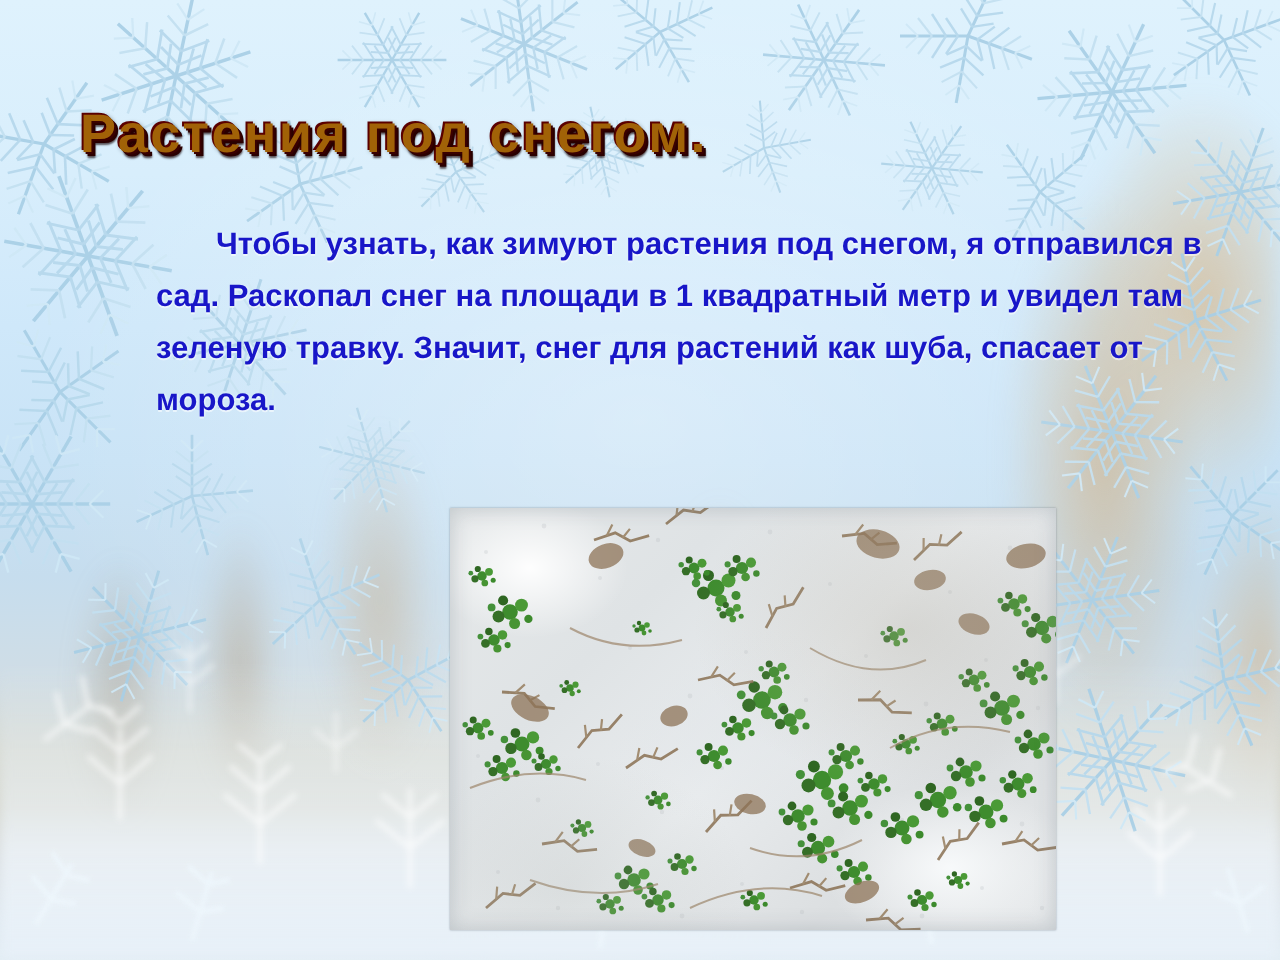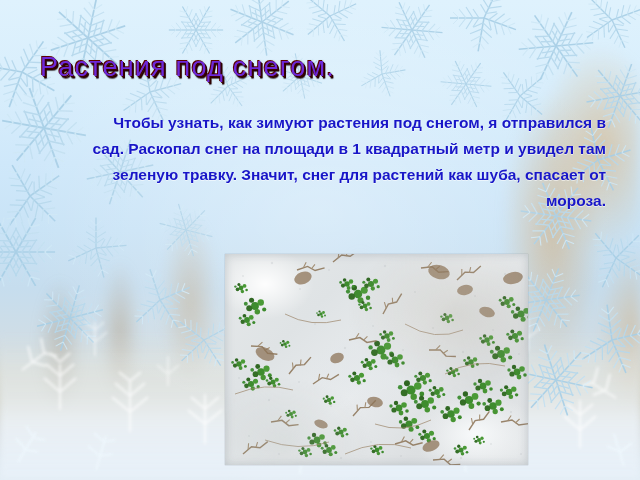--- a/index.html
+++ b/index.html
@@ -76,44 +76,44 @@
   .frost-sharp { opacity: .92; }
   .frost-blur  { opacity: .85; filter: blur(1.6px); }
   .frost-bottom{ opacity: .95; filter: blur(1.1px); }
 
   
   #title {
     position: absolute;
     left: 40px;
     top: 52px;
     font-size: 27px;
-    font-weight: normal;
+    font-weight: bold;
     letter-spacing: 1.2px;
-    color: #6d28d9;
+    color: #a16207;
     white-space: nowrap;
     text-shadow:
       1px 1px 0 #3a0000,
       2px 2px 0 #2a0000,
       2px 3px 1px rgba(20,0,0,.65),
       -1px -1px 0 #5a0000,
       0 0 2px rgba(0,0,0,.35);
   }
 
   
   #body-text {
     position: absolute;
     left: 78px;
     top: 110px;
     width: 528px;
     font-size: 15.5px;
     font-weight: bold;
     line-height: 26px;
     color: #1816c8;
     text-indent: 30px;
-    text-align: right;
+    text-align: left;
     text-shadow:
       0 1px 0 rgba(255,255,255,.55),
       1px 0 0 rgba(255,255,255,.25);
   }
 
   
   #photo {
     position: absolute;
     left: 225px;
     top: 254px;

